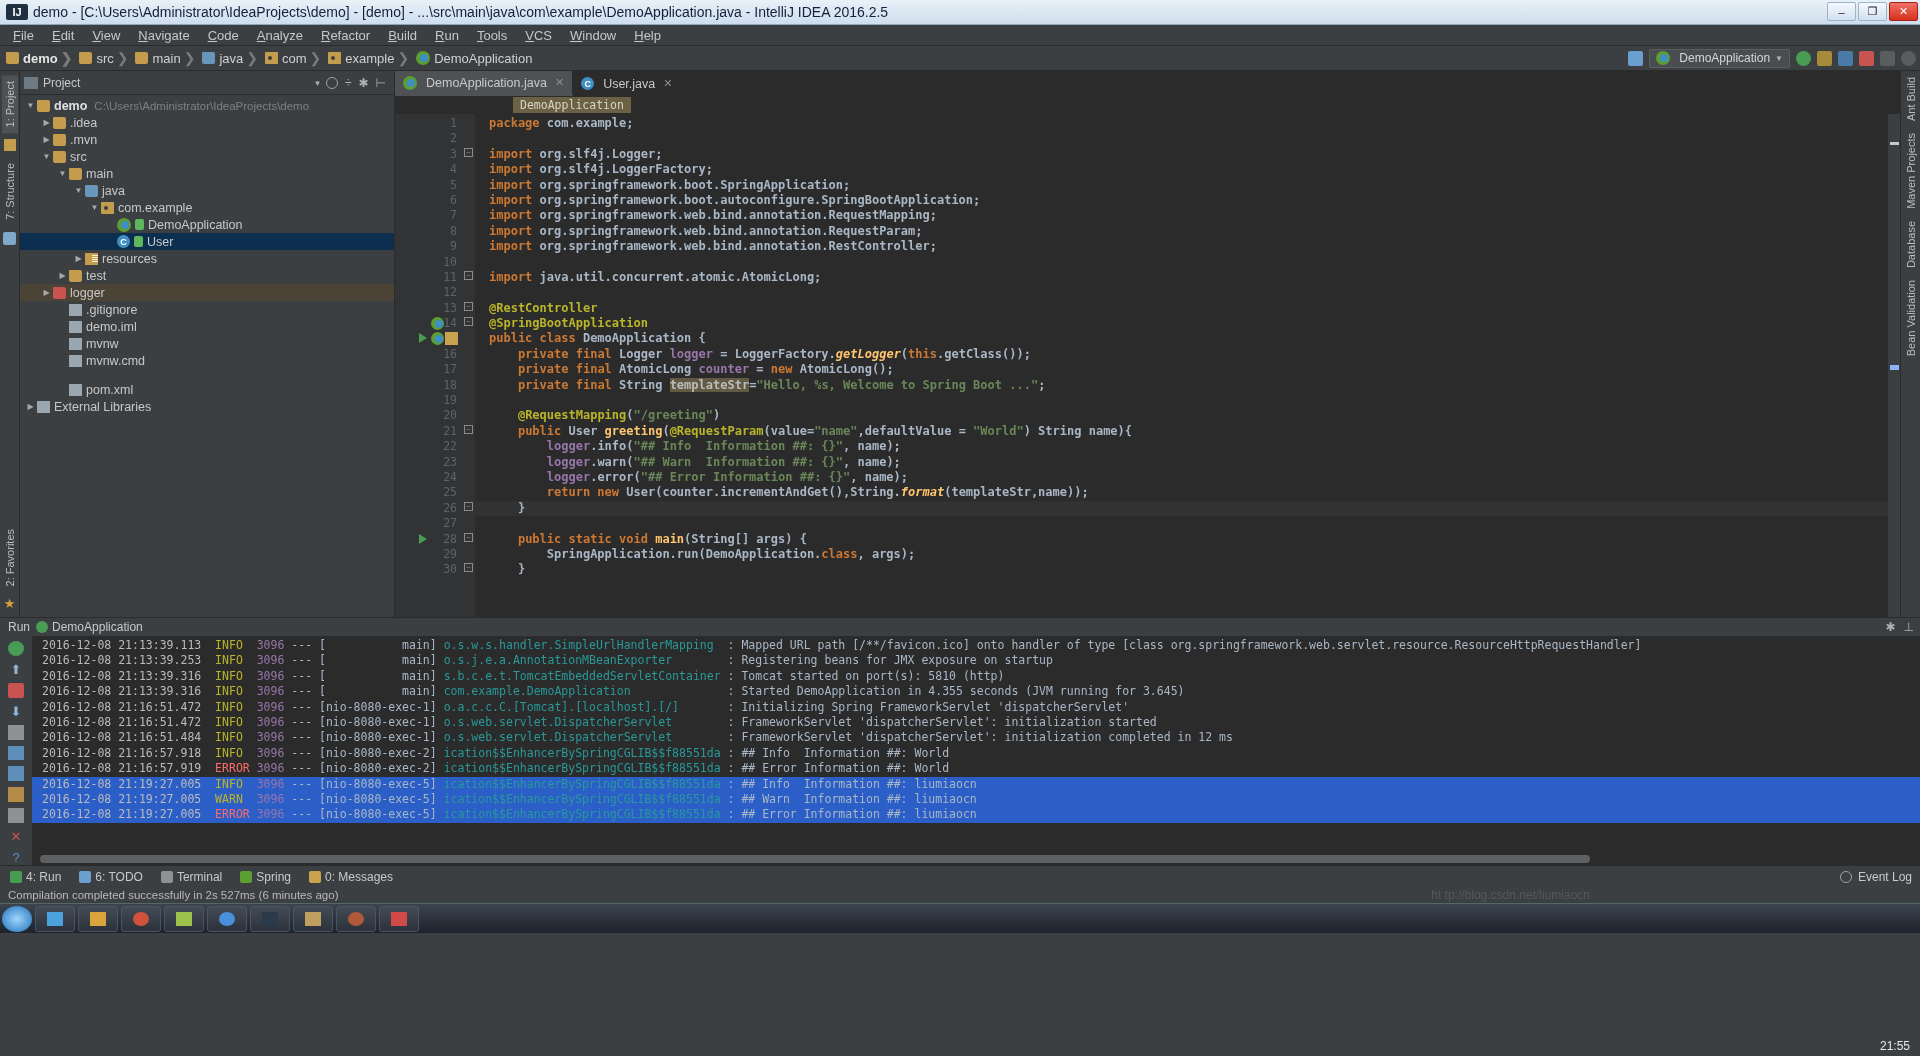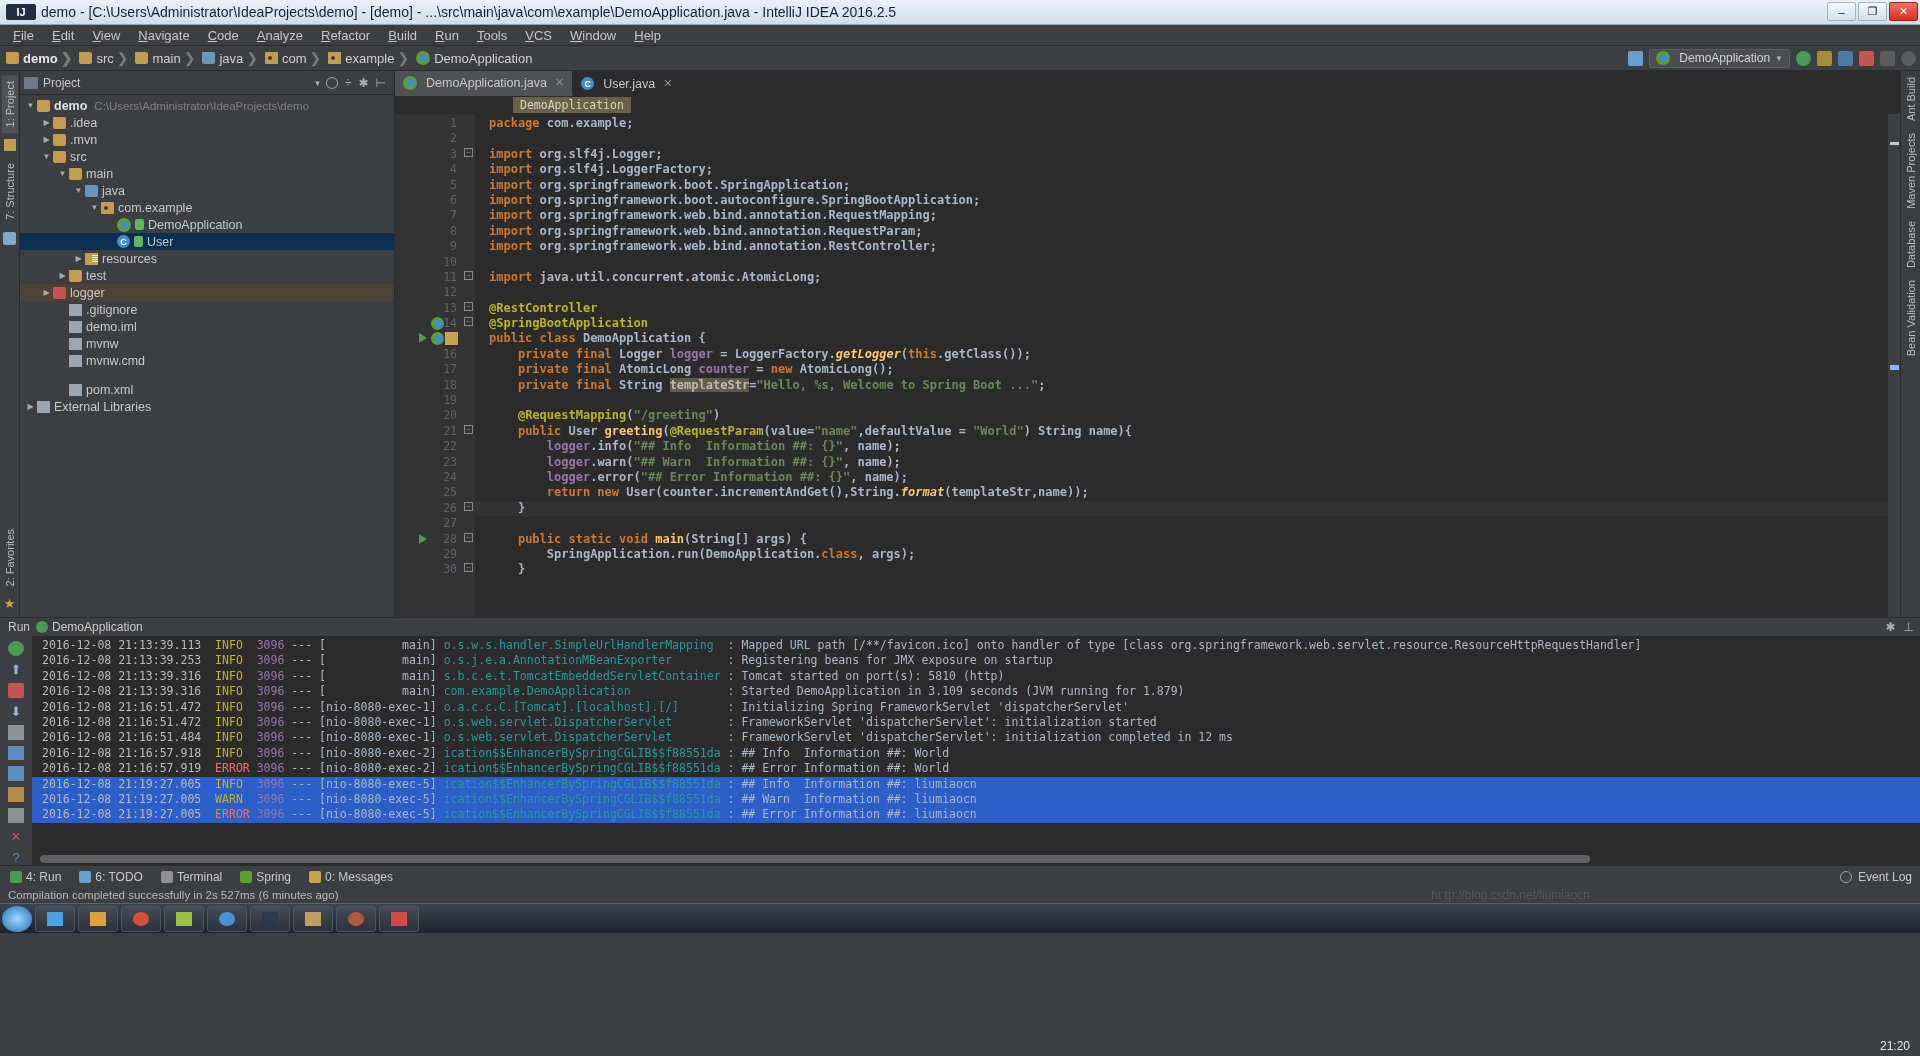--- a/index.html
+++ b/index.html
@@ -2,21 +2,21 @@
 <html><head>
 <meta charset="utf-8">
 <style>
   html,body{margin:0;padding:0;background:#3c3f41;}
   body{width:1920px;height:1056px;overflow:hidden;font-family:"Liberation Sans",sans-serif;font-size:13px;color:#bbbbbb;}
   *{box-sizing:border-box;}
 
   
   .titlebar{height:25px;background:linear-gradient(#e9f1f8,#cfdded);
     display:flex;align-items:center;border-bottom:1px solid #90a4b8;position:relative;}
-  .tb-logo{width:30px;height:16px;margin:0 5px 0 6px;background:#1f2f3f;color:#fff;
+  .tb-logo{width:22px;height:16px;margin:0 5px 0 6px;background:#1f2f3f;color:#fff;
     font-size:11px;font-weight:bold;display:flex;align-items:center;justify-content:center;border-radius:2px;}
   .tb-title{font-size:14px;color:#11223a;white-space:nowrap;font-family:"Liberation Sans",sans-serif;}
   .tb-btns{position:absolute;right:2px;top:2px;display:flex;gap:2px;}
   .tb-btn{width:29px;height:19px;background:linear-gradient(#f4f9fd,#d2e0ef);
     border:1px solid #9db4cc;display:flex;align-items:center;justify-content:center;
     font-size:11px;color:#213;border-radius:2px;}
   .tb-btn.close{background:linear-gradient(#f07167,#d7301c);color:#fff;border-color:#a52012;}
 
   
   .menubar{height:21px;background:#3c3f41;display:flex;align-items:center;padding-left:4px;
@@ -502,21 +502,21 @@
       <span class="ctb" style="background:#5f8dbc;"></span>
       <span class="ctb" style="background:#b58b4a;"></span>
       <span class="ctb" style="background:#8f9194;"></span>
       <span class="ctb" style="color:#c75450;font-size:13px;text-align:center;">✕</span>
       <span class="ctb" style="color:#5f8dbc;font-size:13px;text-align:center;">?</span>
     </div>
     <div class="console" id="console">
         <div class="logline"><span class="ts">2016-12-08 21:13:39.113</span>  <span class="lvl-info">INFO </span> <span class="pid">3096</span> --- <span class="thr">[           main]</span> <span class="logger">o.s.w.s.handler.SimpleUrlHandlerMapping  </span>: <span class="msg">Mapped URL path [/**/favicon.ico] onto handler of type [class org.springframework.web.servlet.resource.ResourceHttpRequestHandler]</span></div>
         <div class="logline"><span class="ts">2016-12-08 21:13:39.253</span>  <span class="lvl-info">INFO </span> <span class="pid">3096</span> --- <span class="thr">[           main]</span> <span class="logger">o.s.j.e.a.AnnotationMBeanExporter        </span>: <span class="msg">Registering beans for JMX exposure on startup</span></div>
         <div class="logline"><span class="ts">2016-12-08 21:13:39.316</span>  <span class="lvl-info">INFO </span> <span class="pid">3096</span> --- <span class="thr">[           main]</span> <span class="logger">s.b.c.e.t.TomcatEmbeddedServletContainer </span>: <span class="msg">Tomcat started on port(s): 5810 (http)</span></div>
-        <div class="logline"><span class="ts">2016-12-08 21:13:39.316</span>  <span class="lvl-info">INFO </span> <span class="pid">3096</span> --- <span class="thr">[           main]</span> <span class="logger">com.example.DemoApplication              </span>: <span class="msg">Started DemoApplication in 3.109 seconds (JVM running for 1.879)</span></div>
+        <div class="logline"><span class="ts">2016-12-08 21:13:39.316</span>  <span class="lvl-info">INFO </span> <span class="pid">3096</span> --- <span class="thr">[           main]</span> <span class="logger">com.example.DemoApplication              </span>: <span class="msg">Started DemoApplication in 4.355 seconds (JVM running for 3.645)</span></div>
         <div class="logline"><span class="ts">2016-12-08 21:16:51.472</span>  <span class="lvl-info">INFO </span> <span class="pid">3096</span> --- <span class="thr">[nio-8080-exec-1]</span> <span class="logger">o.a.c.c.C.[Tomcat].[localhost].[/]       </span>: <span class="msg">Initializing Spring FrameworkServlet 'dispatcherServlet'</span></div>
         <div class="logline"><span class="ts">2016-12-08 21:16:51.472</span>  <span class="lvl-info">INFO </span> <span class="pid">3096</span> --- <span class="thr">[nio-8080-exec-1]</span> <span class="logger">o.s.web.servlet.DispatcherServlet        </span>: <span class="msg">FrameworkServlet 'dispatcherServlet': initialization started</span></div>
         <div class="logline"><span class="ts">2016-12-08 21:16:51.484</span>  <span class="lvl-info">INFO </span> <span class="pid">3096</span> --- <span class="thr">[nio-8080-exec-1]</span> <span class="logger">o.s.web.servlet.DispatcherServlet        </span>: <span class="msg">FrameworkServlet 'dispatcherServlet': initialization completed in 12 ms</span></div>
         <div class="logline"><span class="ts">2016-12-08 21:16:57.918</span>  <span class="lvl-info">INFO </span> <span class="pid">3096</span> --- <span class="thr">[nio-8080-exec-2]</span> <span class="logger">ication$$EnhancerBySpringCGLIB$$f88551da </span>: <span class="msg">## Info  Information ##: World</span></div>
         <div class="logline"><span class="ts">2016-12-08 21:16:57.919</span>  <span class="lvl-error">ERROR</span> <span class="pid">3096</span> --- <span class="thr">[nio-8080-exec-2]</span> <span class="logger">ication$$EnhancerBySpringCGLIB$$f88551da </span>: <span class="msg">## Error Information ##: World</span></div>
         <div class="logline sel"><span class="ts">2016-12-08 21:19:27.005</span>  <span class="lvl-info">INFO </span> <span class="pid">3096</span> --- <span class="thr">[nio-8080-exec-5]</span> <span class="logger">ication$$EnhancerBySpringCGLIB$$f88551da </span>: <span class="msg">## Info  Information ##: liumiaocn</span></div>
         <div class="logline sel"><span class="ts">2016-12-08 21:19:27.005</span>  <span class="lvl-warn">WARN </span> <span class="pid">3096</span> --- <span class="thr">[nio-8080-exec-5]</span> <span class="logger">ication$$EnhancerBySpringCGLIB$$f88551da </span>: <span class="msg">## Warn  Information ##: liumiaocn</span></div>
         <div class="logline sel"><span class="ts">2016-12-08 21:19:27.005</span>  <span class="lvl-error">ERROR</span> <span class="pid">3096</span> --- <span class="thr">[nio-8080-exec-5]</span> <span class="logger">ication$$EnhancerBySpringCGLIB$$f88551da </span>: <span class="msg">## Error Information ##: liumiaocn</span></div>
         <div class="hscroll" style="width: 1550px;"></div>
       </div>
@@ -576,14 +576,14 @@
     </span>
   <span class="tbitem">
       <span style="width:16px;height:14px;background:#c0a060;display:inline-block;"></span>
     </span>
   <span class="tbitem">
       <span style="width:16px;height:14px;background:#b05a3a;display:inline-block;border-radius:50%;"></span>
     </span>
   <span class="tbitem">
       <span style="width:16px;height:14px;background:#d04a4a;display:inline-block;"></span>
     </span>
-  <span class="tb-clock">21:20</span>
+  <span class="tb-clock">21:55</span>
 </div>
 
 </body></html>

